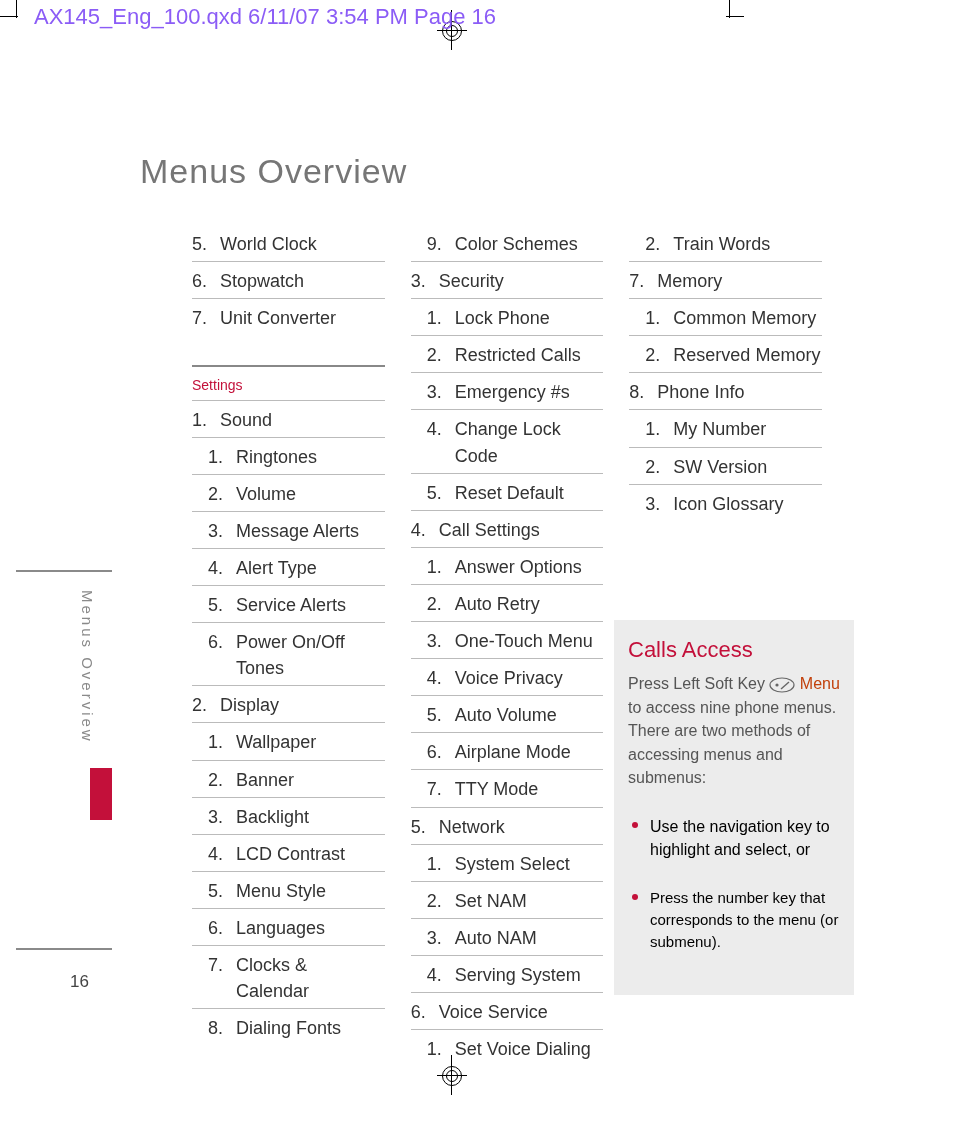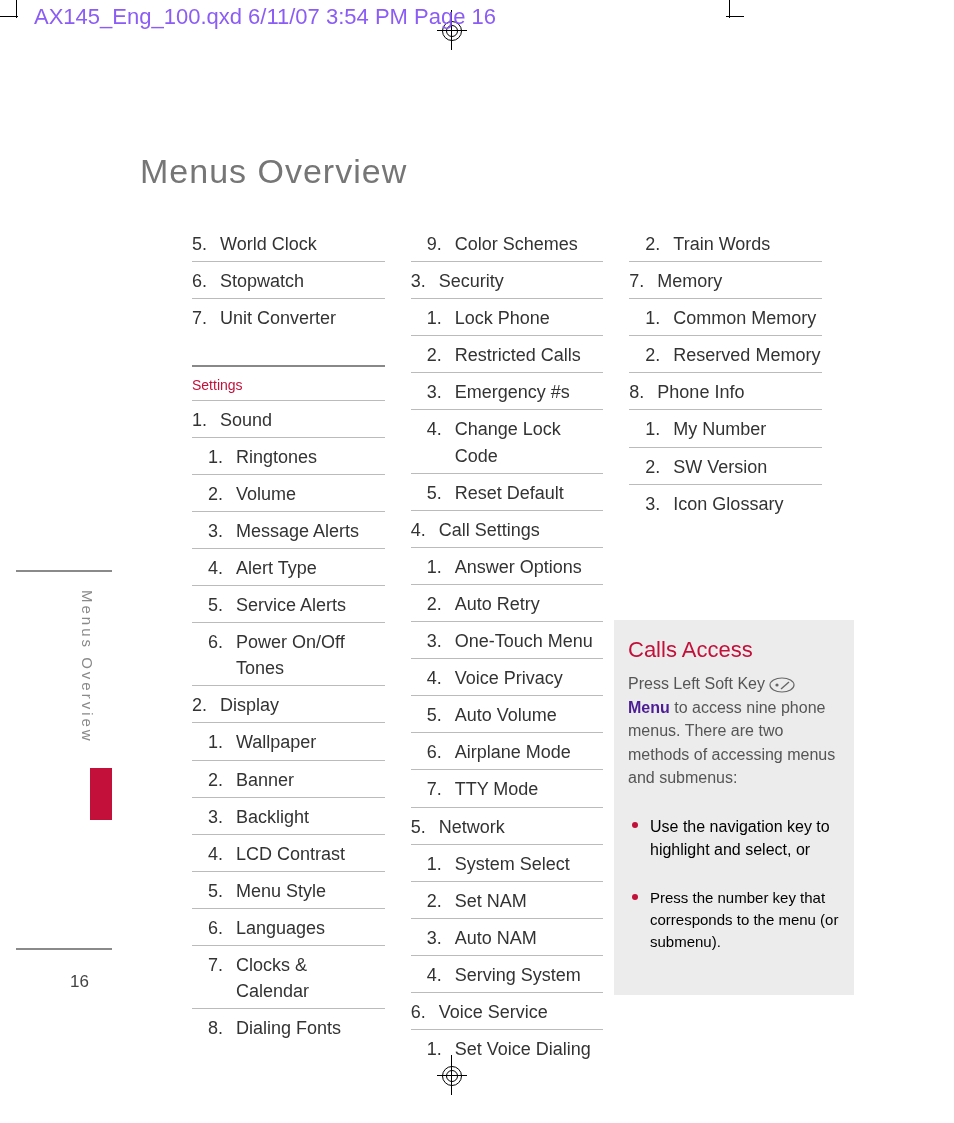--- a/index.html
+++ b/index.html
@@ -40,21 +40,21 @@
   .settings-rule{height:2px;background:#888;margin:30px 0 4px 0}
   .settings-hd{color:#C3103A;font-size:14px;padding:4px 0;border-bottom:1px solid #bbb}
   
   .box{position:absolute;left:614px;top:620px;width:212px;background:#ECECEC;padding:14px 14px 16px 14px;color:#555;font-size:16px;line-height:1.45}
   .box .hd{color:#C3103A;font-size:22px;margin-bottom:6px}
   .box .softkey{display:inline-block;vertical-align:middle}
   .box .softkey svg{vertical-align:-3px}
   .box ul{list-style:none;padding:0;margin:12px 0 0 0}
   .box li{position:relative;padding-left:22px;margin:26px 0;color:#000000}
   .box li:before{content:"";position:absolute;left:4px;top:7px;width:6px;height:6px;border-radius:50%;background:#C3103A}
-  .bold{font-weight:700;color:#4c1d95}
+  .bold{font-weight:400;color:#c2410c}
   .box .smaller{font-size:15px}
 </style>
 </head>
 <body>
 <div class="page">
 
 <div class="crop-top">
   <div class="tl-v"></div>
       <div class="tl-h"></div>
   <div class="tr-v"></div>

